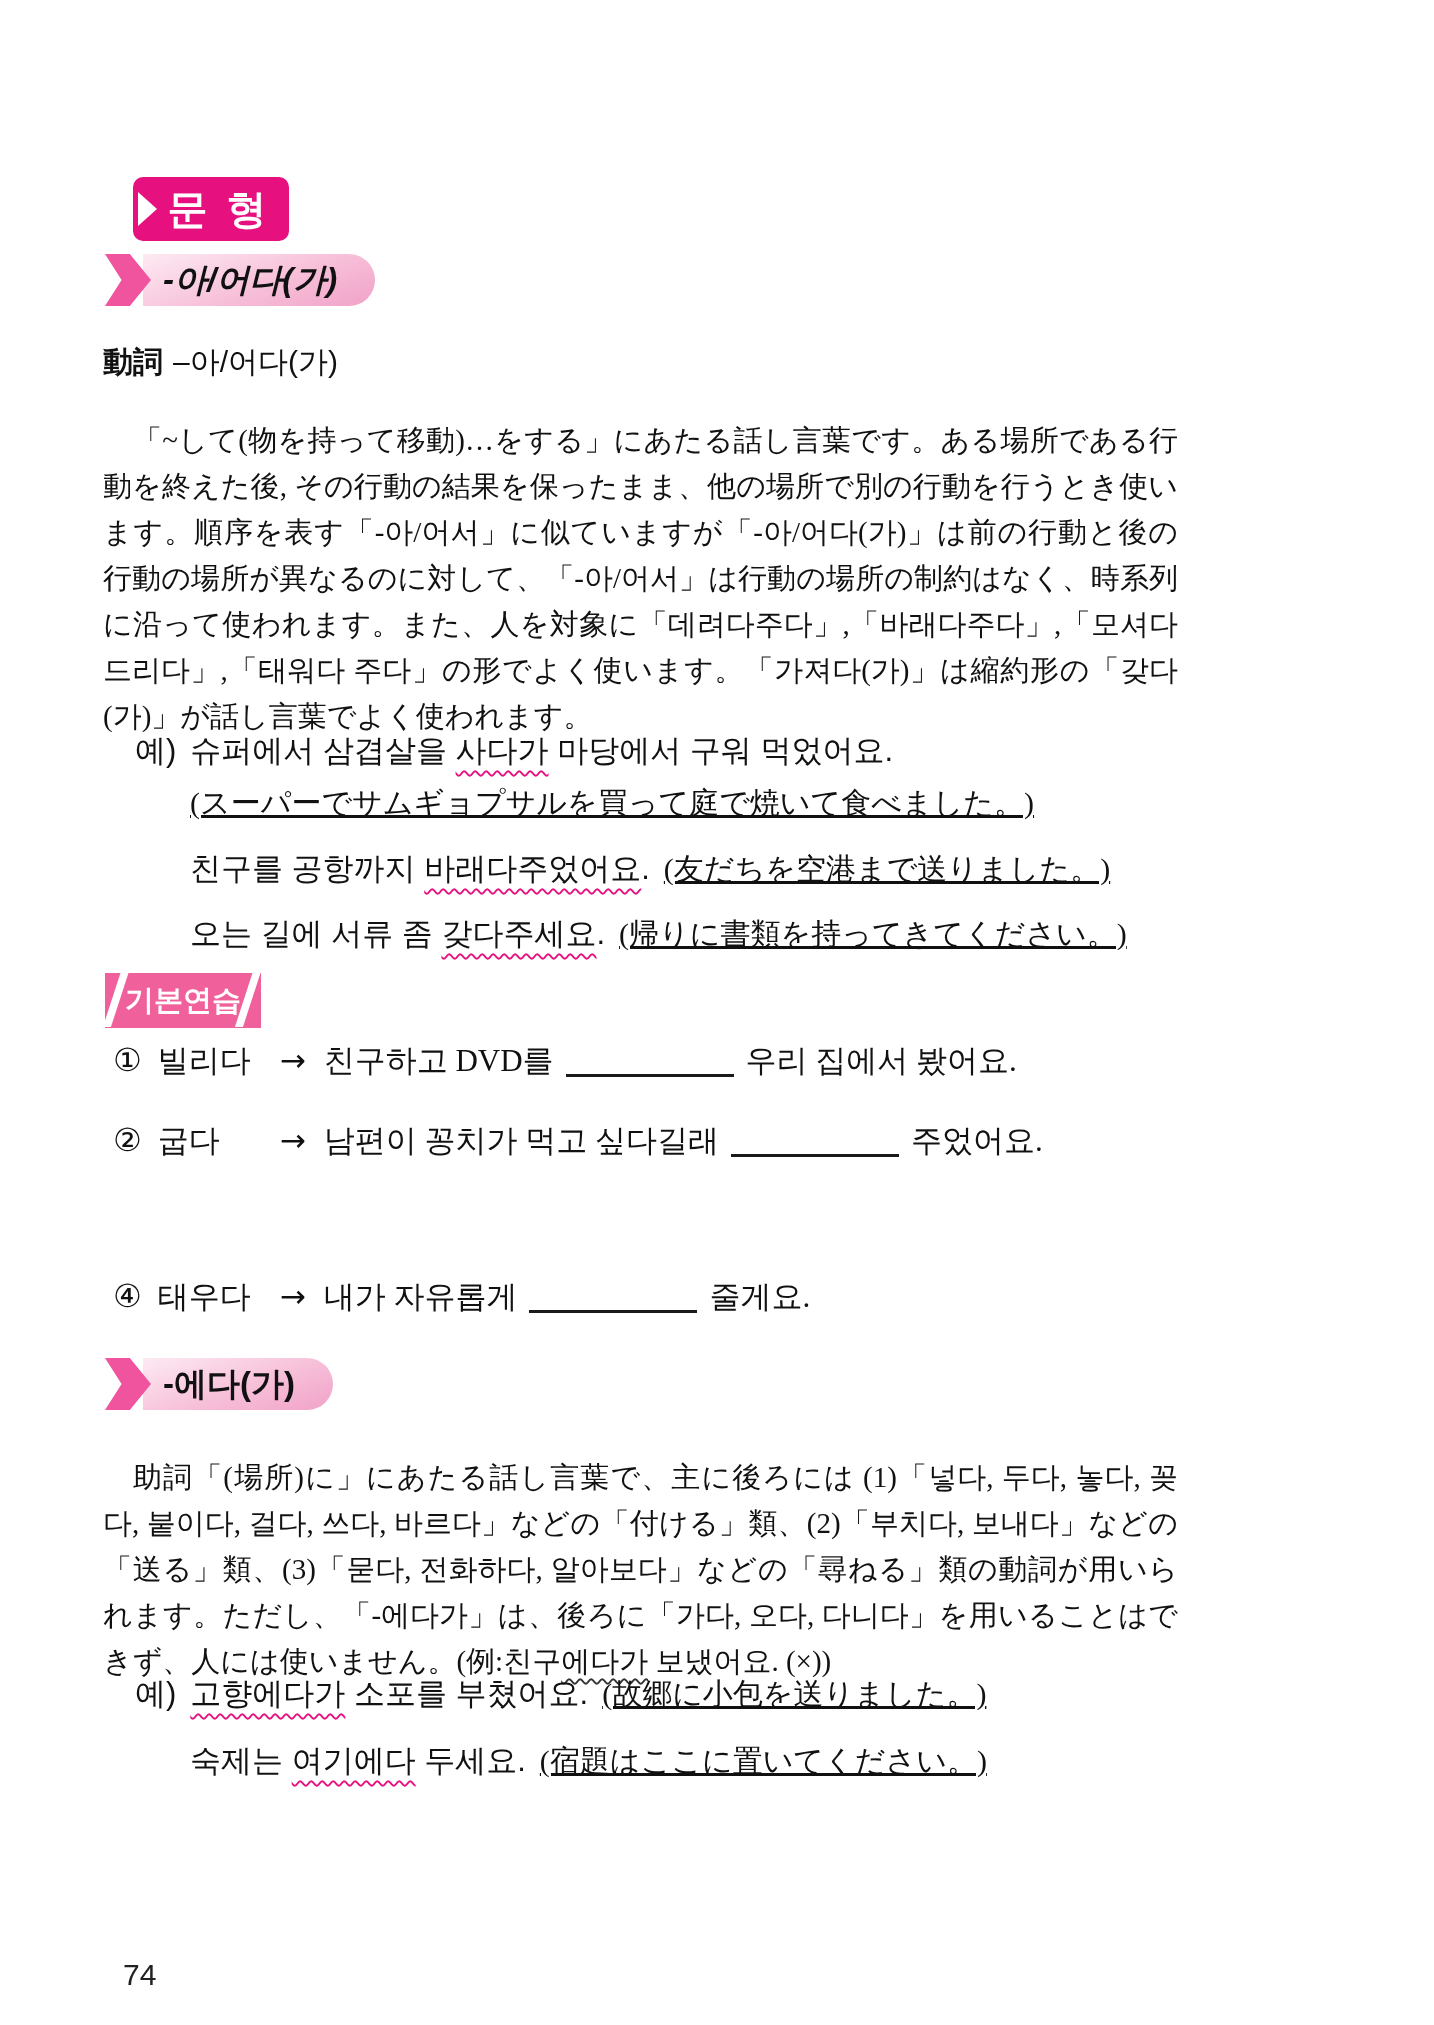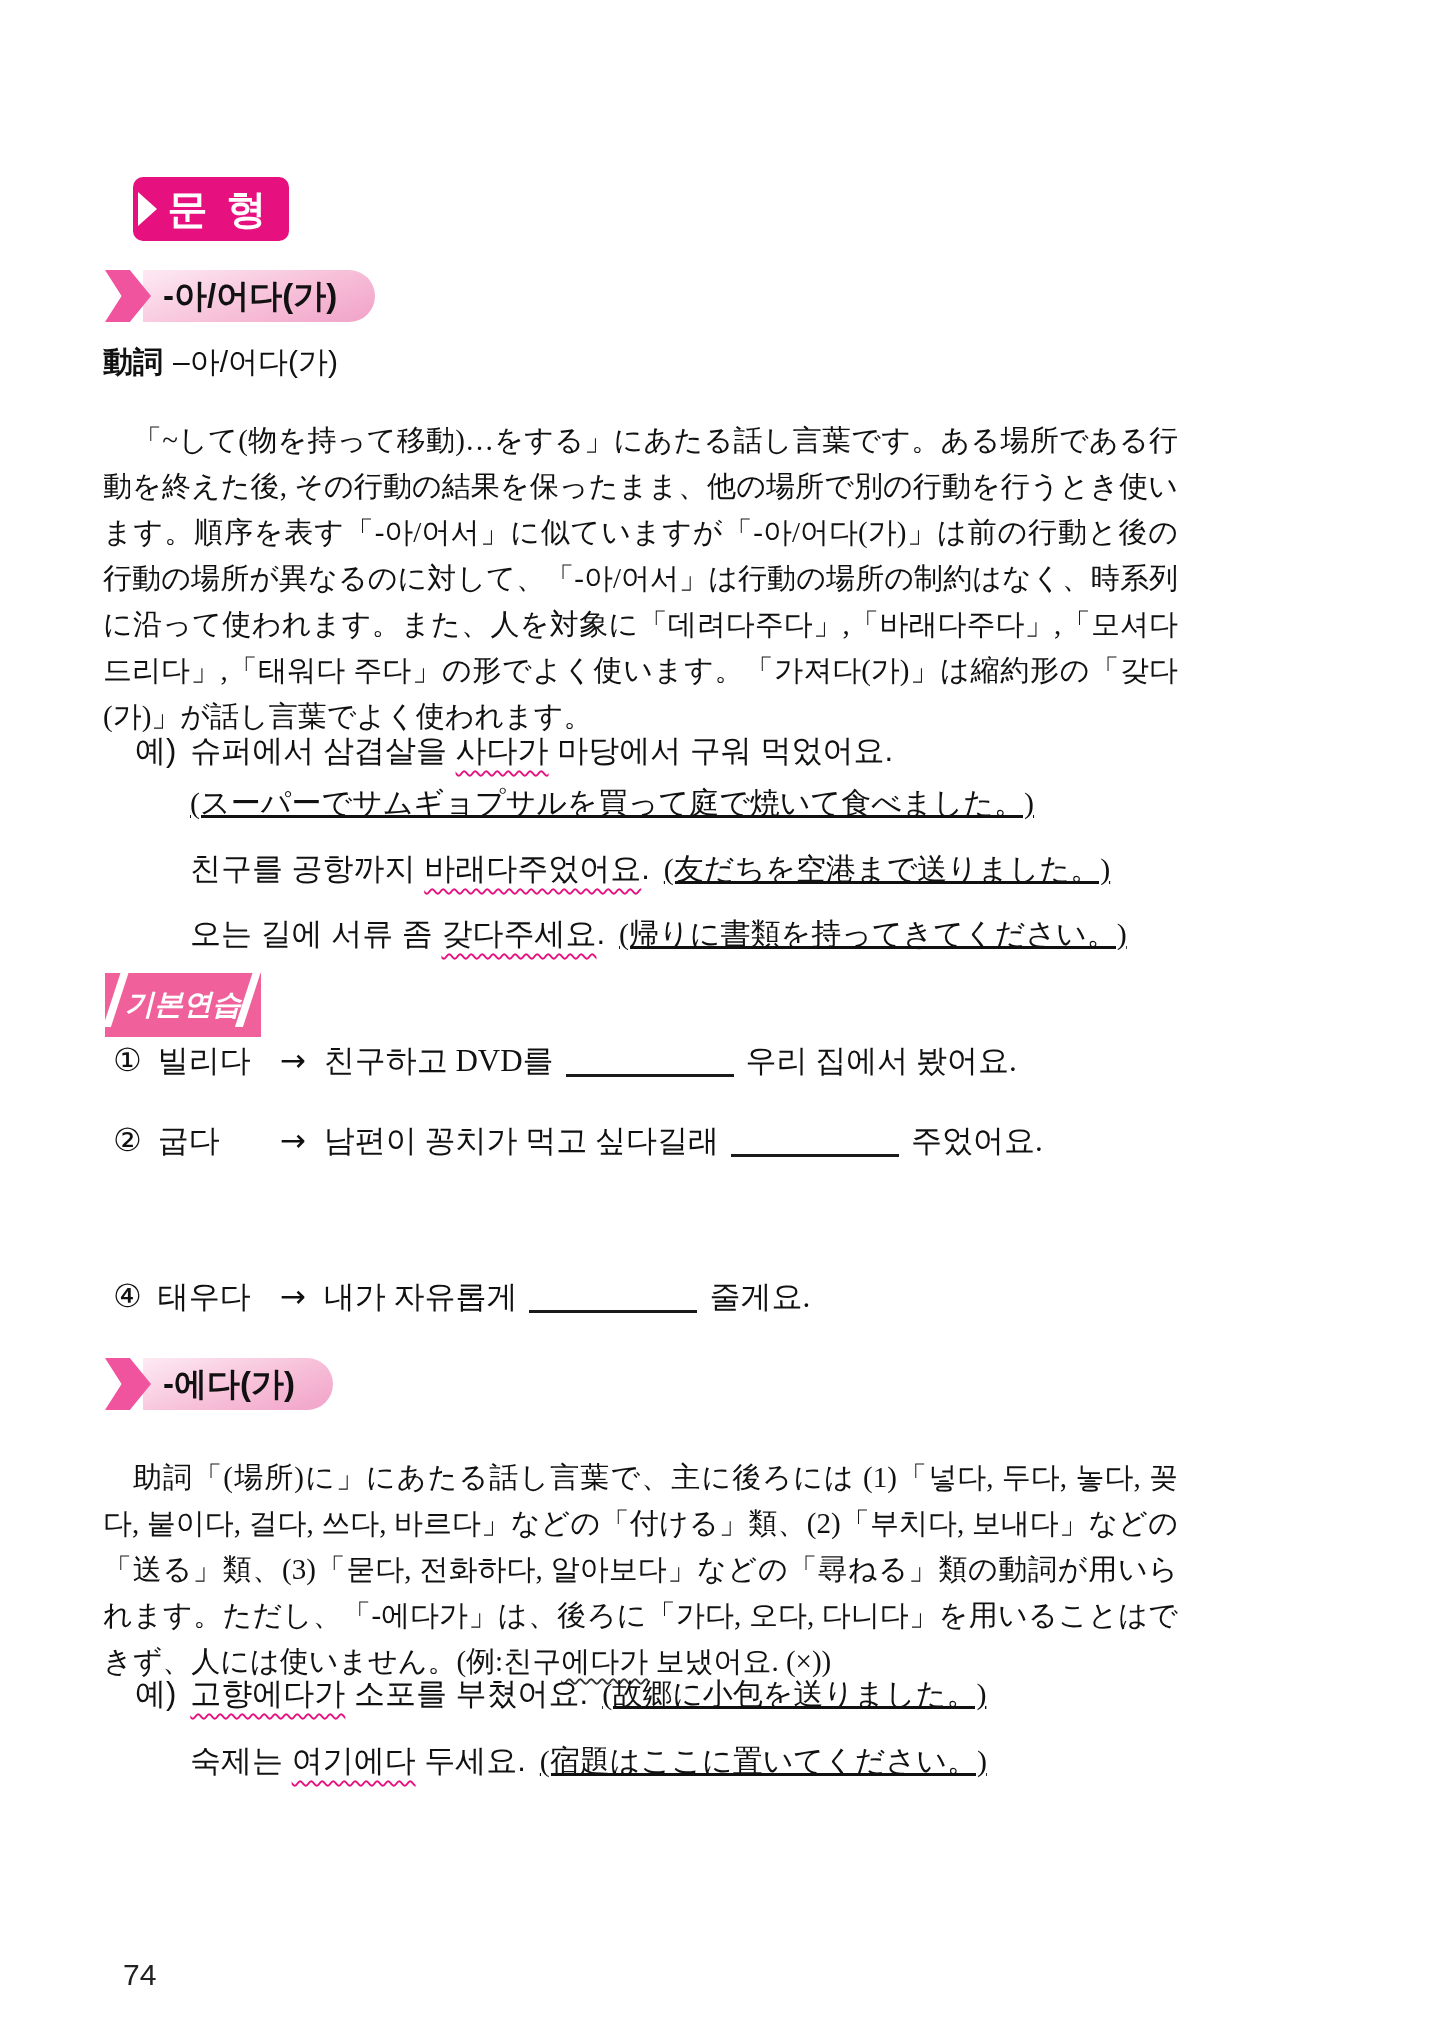--- a/index.html
+++ b/index.html
@@ -72,23 +72,23 @@
     text-underline-offset:9px;
   }
   .wavy-dark {
     text-decoration-line:underline; text-decoration-style:wavy;
     text-decoration-color:#333; text-decoration-thickness:2px;
     text-underline-offset:7px;
   }
 
   
   .practice-badge {
-    position:absolute; left:105px; top:953px; width:156px; height:64px;
+    position:absolute; left:105px; top:953px; width:156px; height:55px;
     background:#f0619c; overflow:hidden;
-    display:flex; align-items:center; justify-content:center;font-style:italic;
+    display:flex; align-items:center; justify-content:center;
   }
   .practice-badge::before, .practice-badge::after {
     content:''; position:absolute; top:-8px; width:8px; height:62px;
     background:#ffffff; transform:skewX(-18deg);
   }
   .practice-badge::before { left:8px; }
   .practice-badge::after { right:8px; }
   .practice-badge .label {
     color:#ffffff; font-weight:bold; font-size:29px;
     font-family:"Liberation Sans","DejaVu Sans",sans-serif;
@@ -115,21 +115,21 @@
 </head>
 <body>
 
 <div class="page">
 
   <div class="title-badge">
     <span class="tri"></span>
     <span class="label">문 형</span>
   </div>
 
-  <div class="pill" style="left:105px; top:250px;">
+  <div class="pill" style="left:105px; top:234px;font-style:italic;">
     <span class="chev"></span>
     <span class="body">-아/어다(가)</span>
   </div>
 
   <div class="subtitle">
     <span class="pos">動詞</span><span class="form">–아/어다(가)</span>
   </div>
 
   <p class="para" id="para1">「~して(物を持って移動)…をする」にあたる話し言葉です。ある場所である行動を終えた後, その行動の結果を保ったまま、他の場所で別の行動を行うとき使います。順序を表す「-아/어서」に似ていますが「-아/어다(가)」は前の行動と後の行動の場所が異なるのに対して、「-아/어서」は行動の場所の制約はなく、時系列に沿って使われます。また、人を対象に「데려다주다」,「바래다주다」,「모셔다드리다」,「태워다 주다」の形でよく使います。「가져다(가)」は縮約形の「갖다(가)」が話し言葉でよく使われます。</p>
 

